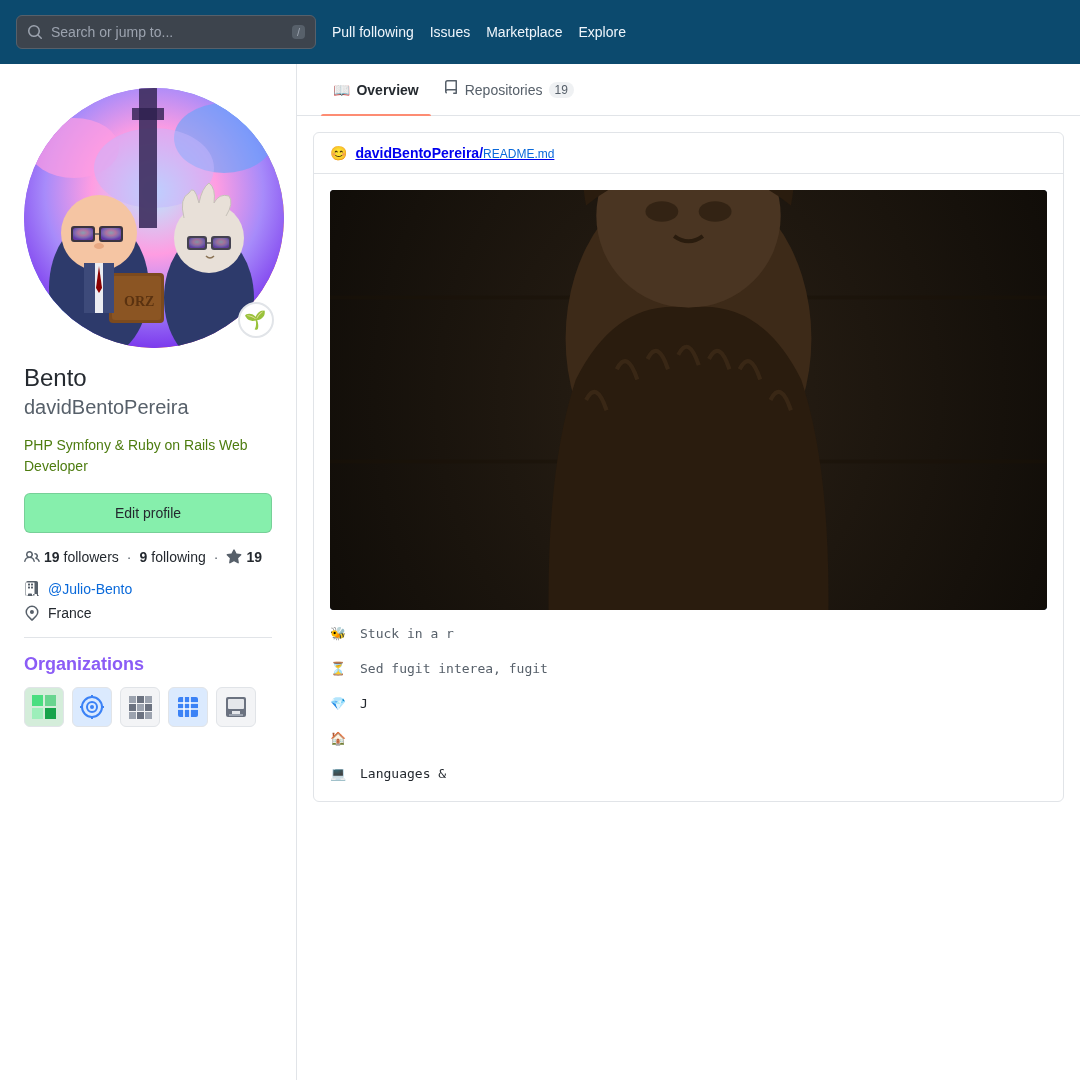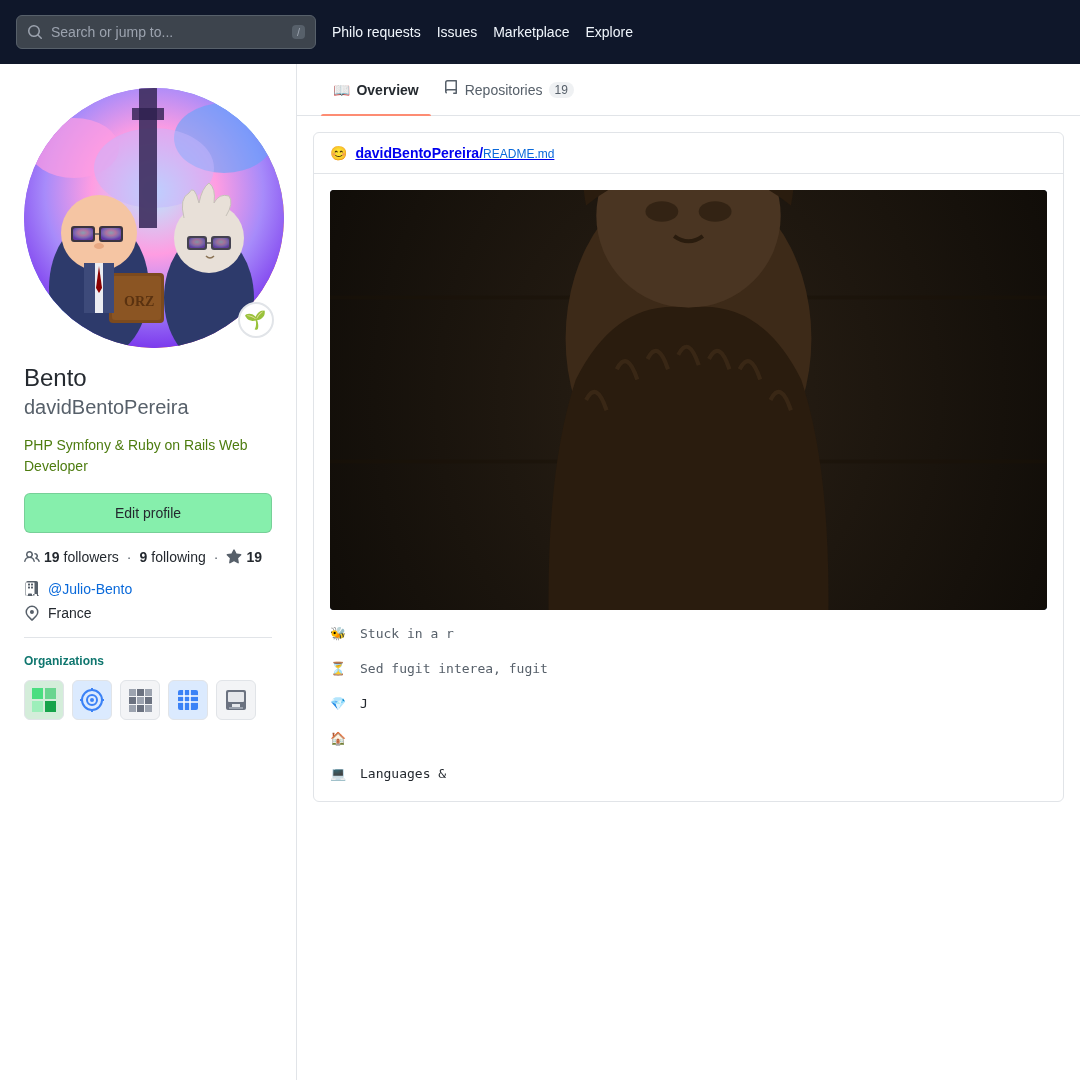--- a/index.html
+++ b/index.html
@@ -8,21 +8,21 @@
       font-size: 14px;
       background: #f6f8fa;
       color: #24292f;
       width: 1080px;
       height: 1080px;
       overflow: hidden;
     }
 
     
     .nav {
-      background: #0f172a;
+      background: #0c4a6e;
       height: 64px;
       display: flex;
       align-items: center;
       padding: 0 16px;
       gap: 16px;
       position: fixed;
       top: 0;
       left: 0;
       width: 1080px;
       z-index: 100;
@@ -190,23 +190,23 @@
       text-decoration: none;
     }
 
     .divider {
       border: none;
       border-top: 1px solid #e1e4e8;
       margin: 16px 0;
     }
 
     .orgs-title {
-      font-size: 12px;
+      font-size: 18px;
       font-weight: 600;
-      color: #0f766e;
+      color: #8b5cf6;
       margin-bottom: 12px;
     }
     .orgs-row {
       display: flex;
       gap: 8px;
       flex-wrap: wrap;
     }
     .org-avatar {
       width: 40px;
       height: 40px;
@@ -332,21 +332,21 @@
 
 <nav class="nav">
   <div class="nav-search">
     <svg width="16" height="16" viewBox="0 0 16 16" fill="#9ca3af">
       <path d="M10.68 11.74a6 6 0 0 1-7.922-8.982 6 6 0 0 1 8.982 7.922l3.04 3.04a.749.749 0 0 1-.326 1.275.749.749 0 0 1-.734-.215ZM11.5 7a4.499 4.499 0 1 0-8.997 0A4.499 4.499 0 0 0 11.5 7Z"></path>
     </svg>
     <span class="nav-search-text">Search or jump to...</span>
     <span class="nav-search-kbd">/</span>
   </div>
   <div class="nav-links">
-    <span class="nav-link">Philo requests</span>
+    <span class="nav-link">Pull following</span>
     <span class="nav-link">Issues</span>
     <span class="nav-link">Marketplace</span>
     <span class="nav-link">Explore</span>
   </div>
 </nav>
 
 <div class="page">
 
   <aside class="sidebar">
 

